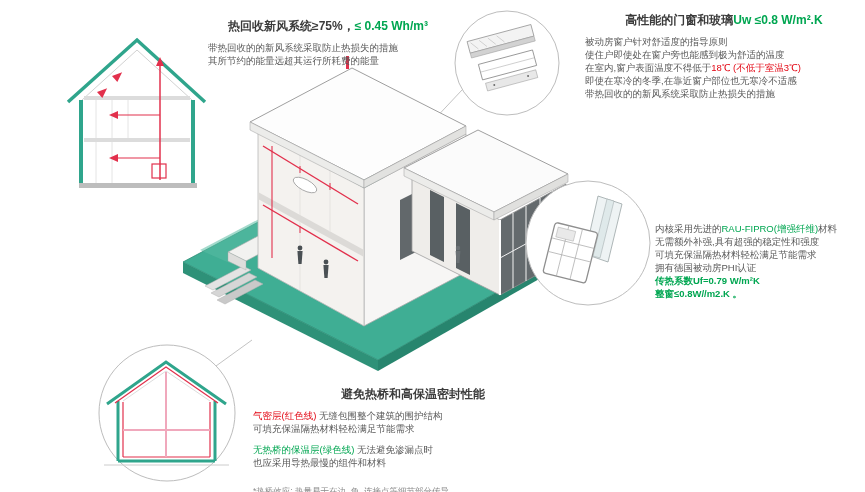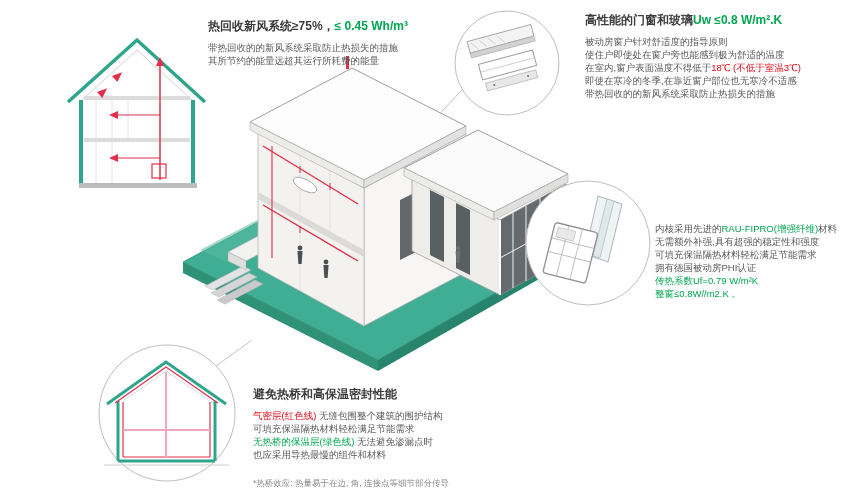--- a/index.html
+++ b/index.html
@@ -2,27 +2,27 @@
 <html><head>
 <meta charset="utf-8">
 <style>
   html,body { margin:0; padding:0; background:#fff; }
   .canvas {
     position:relative; width:865px; height:492px; background:#ffffff;
     overflow:hidden; font-family:"Liberation Sans", sans-serif;
   }
   .art { position:absolute; left:0; top:0; }
   .tb { position:absolute; }
-  .title { font-size:12px; font-weight:bold; color:#3b3b3b; white-space:nowrap; }
+  .title { font-size:12px; font-weight:bold; color:#3b3b3b; white-space:nowrap;text-align:center; }
   .body { font-size:9.5px; color:#595959; line-height:13px; margin-top:6px; }
   .body .ln { white-space:nowrap; }
   .green { color:#00A651; }
-  .gbold { color:#00A651; font-weight:normal; }
+  .gbold { color:#00A651; font-weight:bold; }
   .red { color:#E30613; }
-  .gap { margin-top:0; }
+  .gap { margin-top:8px; }
   .footnote { font-size:8.5px; color:#8a8a8a; margin-top:16px; white-space:nowrap; }
 </style>
 </head>
 <body>
 
 <div class="canvas">
 
   <svg class="art" width="865" height="492" viewBox="0 0 865 492">
 
     <g stroke="#c3c3c3" stroke-width="1">

